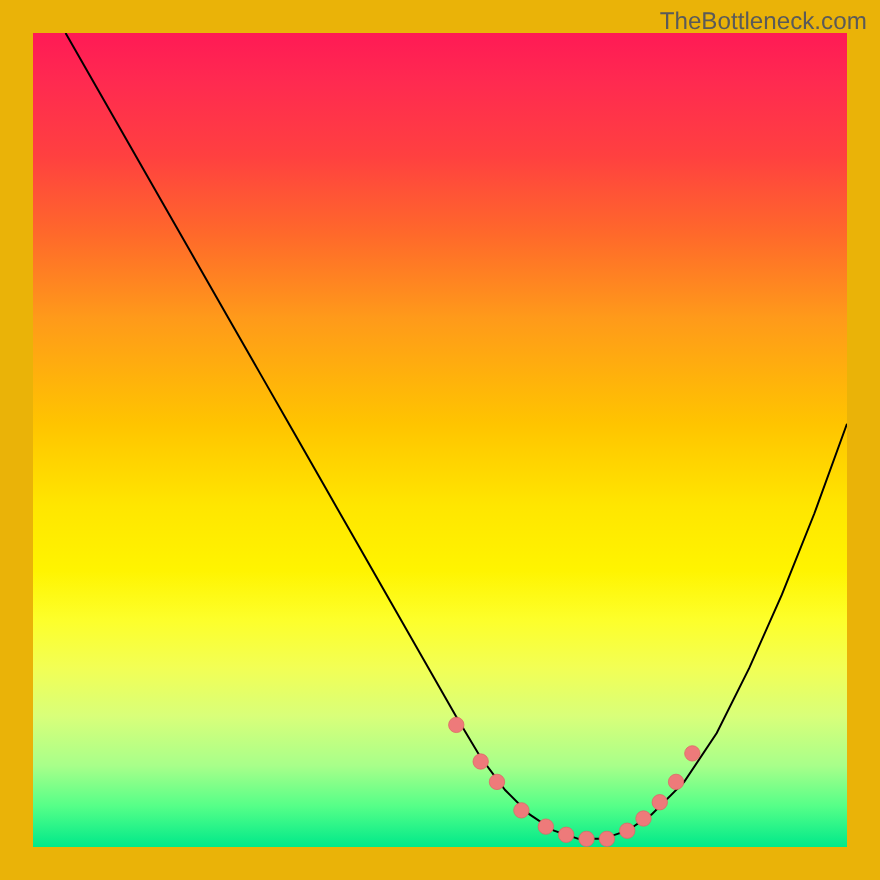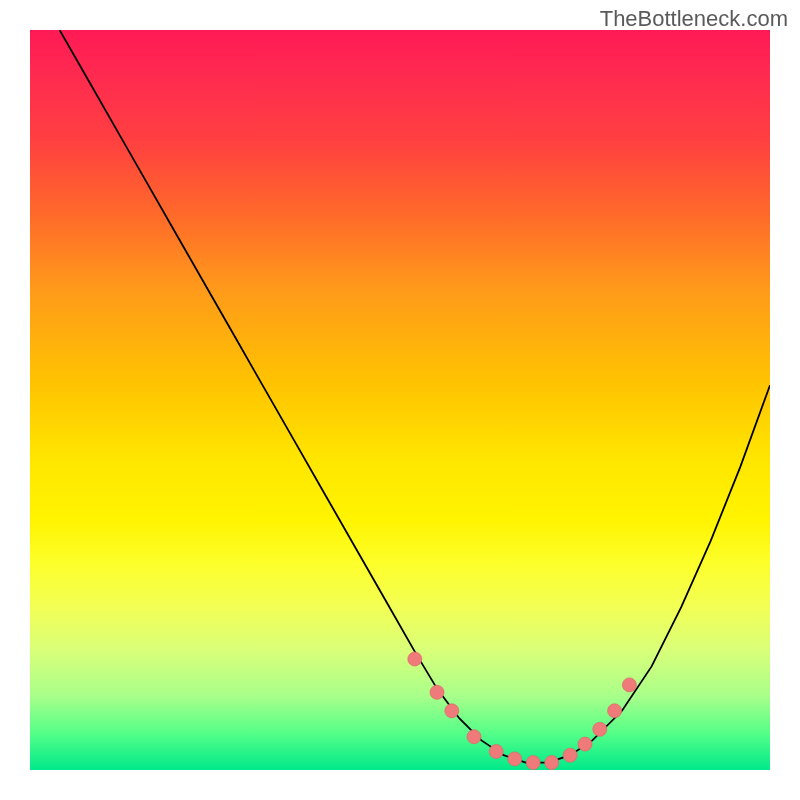--- a/index.html
+++ b/index.html
@@ -1,17 +1,17 @@
 <!DOCTYPE html>
 <html><head>
 <meta charset="utf-8">
 <style>
   * { margin: 0; padding: 0; box-sizing: border-box; }
   html, body { width: 800px; height: 800px; overflow: hidden; background: #000; }
-  .container { width: 800px; height: 800px; background: #ffffff; position: relative; }
+  .container { width: 800px; height: 800px; background: #eab308; position: relative; }
   .watermark {
     position: absolute;
     top: 6px;
     right: 12px;
     font-family: Arial, sans-serif;
     font-size: 22px;
     font-weight: 500;
     color: #5a5a5a;
     z-index: 10;
   }

